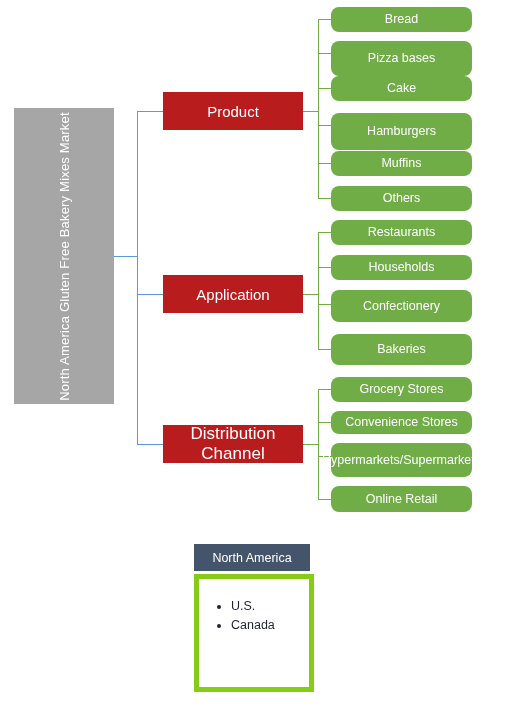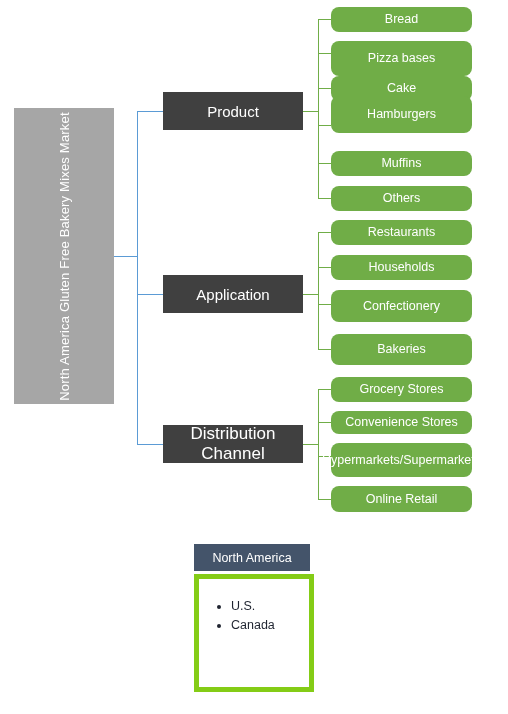--- a/index.html
+++ b/index.html
@@ -35,21 +35,21 @@
     transform: rotate(-90deg);
     white-space: nowrap;
     color: #ffffff;
     font-size: 13px;
     letter-spacing: 0.2px;
   }
 
   
   .cat-box {
     position: absolute;
-    background: #404040;
+    background: #b91c1c;
     color: #ffffff;
     display: flex;
     align-items: center;
     justify-content: center;
     text-align: center;
     box-sizing: border-box;
   }
   .cat-box.large { font-size: 15px; }
   .cat-box.small { font-size: 17px; }
 
@@ -162,21 +162,21 @@
 
   <div class="leaf-box" style="top:7px; height:25px;">
     <span>Bread</span>
   </div>
   <div class="leaf-box" style="top:41px; height:35px;">
     <span>Pizza bases</span>
   </div>
   <div class="leaf-box" style="top:76px; height:25px;">
     <span>Cake</span>
   </div>
-  <div class="leaf-box" style="top:96px; height:37px;">
+  <div class="leaf-box" style="top:113px; height:37px;">
     <span>Hamburgers</span>
   </div>
   <div class="leaf-box" style="top:151px; height:25px;">
     <span>Muffins</span>
   </div>
   <div class="leaf-box" style="top:186px; height:25px;">
     <span>Others</span>
   </div>
 
   <div class="line h green" style="left:303px; top:294px; width:16px;"></div>

